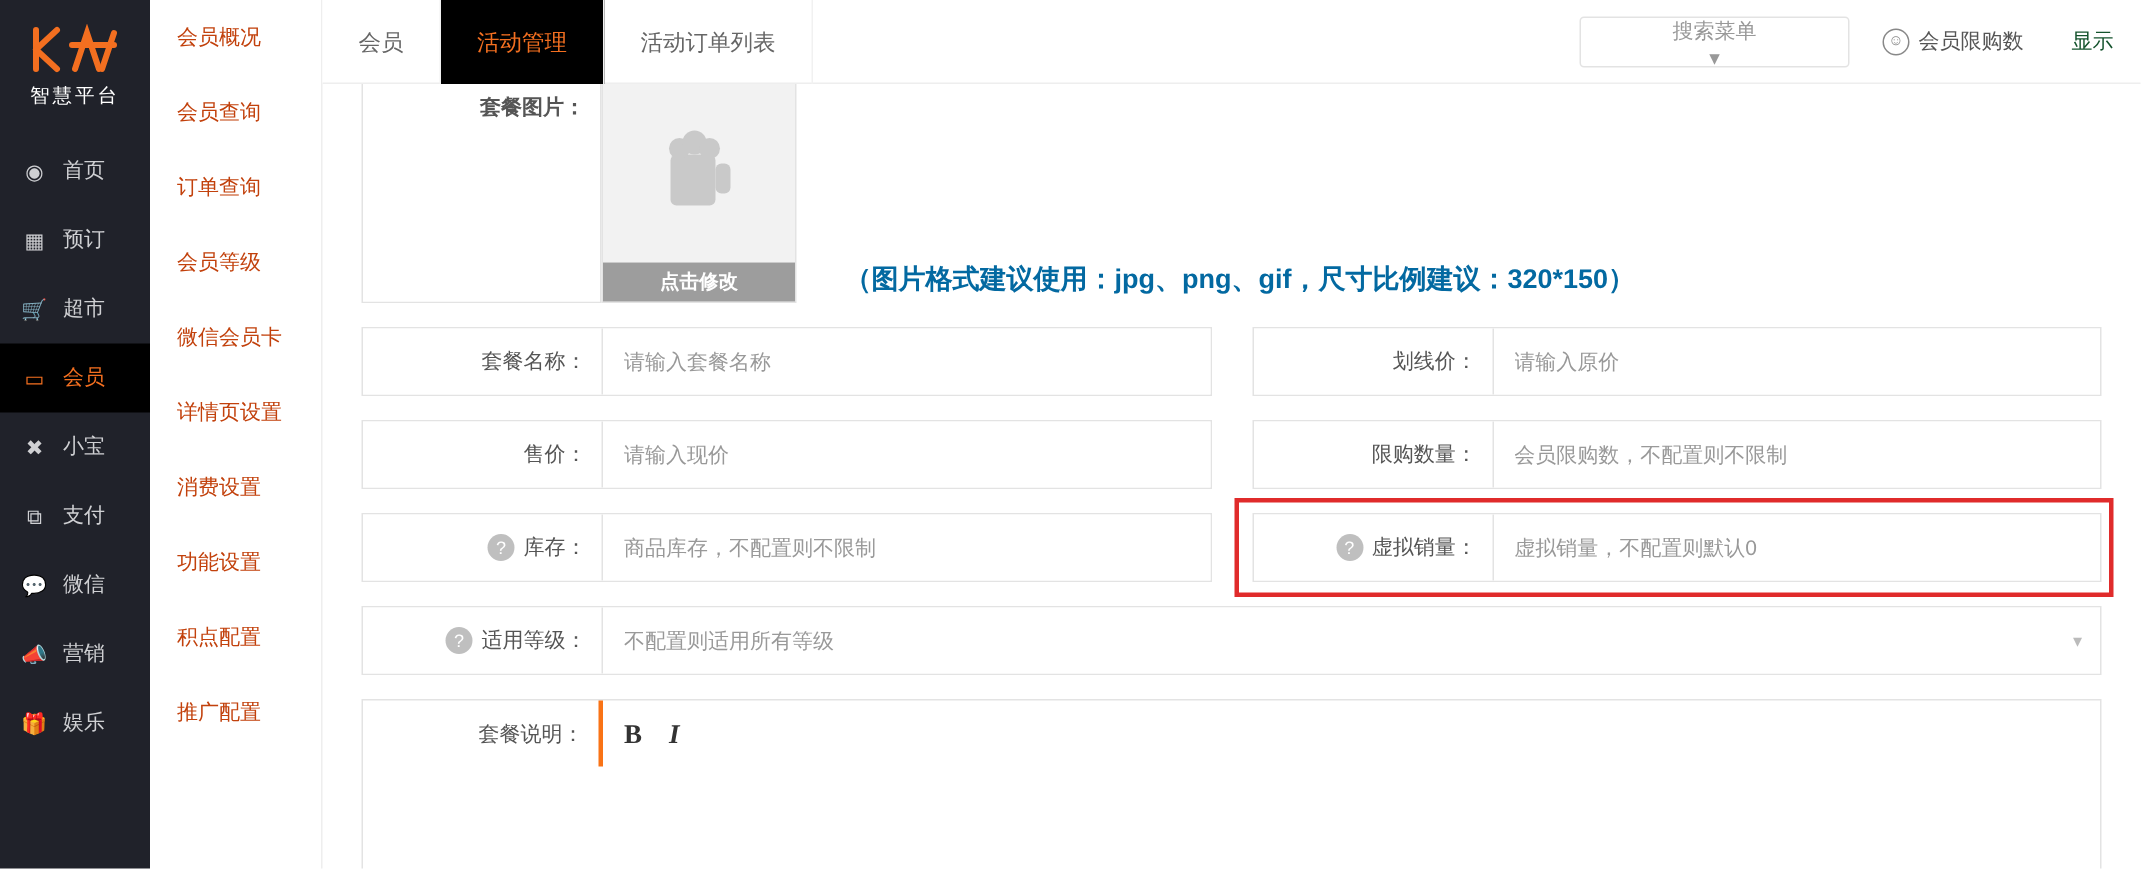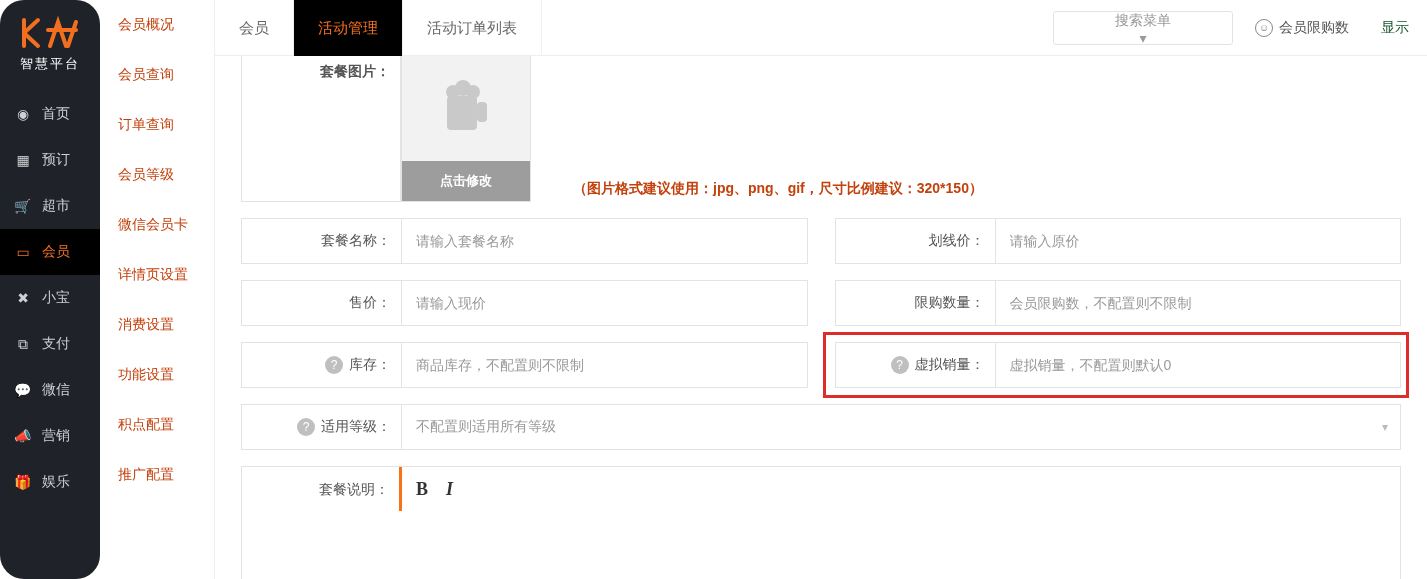--- a/index.html
+++ b/index.html
@@ -1,18 +1,18 @@
 <!DOCTYPE html>
 <html><head>
 <meta charset="utf-8">
 <style>
   * { margin:0; padding:0; box-sizing:border-box; font-family:"Microsoft YaHei","PingFang SC",sans-serif; }
   body { background:#fff; color:#333; font-size:14px; width:1427px; height:579px; overflow:hidden; }
   
-  .left-nav { position:absolute; left:0; top:0; width:100px; height:579px; background:#20222a; color:#bbb;border-radius:24px; }
+  .left-nav { position:absolute; left:0; top:0; width:100px; height:579px; background:#20222a; color:#bbb; }
   .logo-box { text-align:center; padding:16px 0 4px; }
   .logo-svg { display:inline-block; }
   .logo-sub { color:#fff; font-size:13px; letter-spacing:2px; margin-top:2px; padding-bottom:14px; }
   .ln-item { display:flex; align-items:center; gap:10px; padding:14px 14px; cursor:pointer; font-size:14px; color:#cfd0d3; }
   .ln-item.active { background:#000; }
   .ln-item.active .ln-label { color:#f36f20; }
   .ln-item.active .ln-icon { color:#f36f20; }
   .ln-icon { width:18px; display:inline-flex; justify-content:center; }
   
   .sub-nav { position:absolute; left:100px; top:0; width:115px; height:579px; background:#fff; border-right:1px solid #eee; overflow:hidden; }
@@ -32,24 +32,24 @@
   .field { display:flex; align-items:center; border:1px solid #e3e3e3; background:#fff; height:46px; }
   .field.half { flex:1 1 0; }
   .label { width:160px; background:#fff; color:#555; display:flex; align-items:center; justify-content:flex-end; padding-right:10px; gap:6px; height:44px; border-right:1px solid #e3e3e3; }
   .input { flex:1; height:44px; border:none; outline:none; padding:0 14px; font-size:14px; color:#333; }
   .input::placeholder { color:#999; }
   .full { width:852px; }
   .highlight-box { position:absolute; border:3px solid #e02b2b; pointer-events:none; }
   .img-block { display:flex; align-items:flex-end; gap:20px;font-weight:bold; }
   .img-preview { width:130px; height:152px; border:1px solid #e3e3e3; display:flex; flex-direction:column; }
   .img-ph { flex:1; background:#f2f2f2; display:flex; align-items:center; justify-content:center; color:#bdbdbd; }
-  .img-btn { height:40px; background:#9d9d9d; color:#fff; display:flex; align-items:center; justify-content:center; font-size:13px; cursor:pointer; }
-  .img-tip { color:#c2410c; margin-left:22px; align-self:flex-end; padding-bottom:4px; font-size:14px; }
+  .img-btn { height:26px; background:#9d9d9d; color:#fff; display:flex; align-items:center; justify-content:center; font-size:13px; cursor:pointer; }
+  .img-tip { color:#0369a1; margin-left:12px; align-self:flex-end; padding-bottom:4px; font-size:18px; }
   .help-icon { width:18px; height:18px; border-radius:50%; background:#bfbfbf; color:#fff; font-size:12px; display:inline-flex; align-items:center; justify-content:center; }
-  .select-field .input { color:#3b82f6;font-family:Liberation Mono, monospace; }
+  .select-field .input { color:#3b82f6; }
   .select-field { position:relative; }
   .chevron { position:absolute; right:12px; top:50%; transform:translateY(-50%); color:#bbb; font-size:12px; }
   .editor-box { border:1px solid #e3e3e3; margin-top:16px; }
   .editor-head { display:flex; }
   .editor-label { width:160px; border-right:3px solid #f97316; display:flex; justify-content:flex-end; padding:14px 10px 0; color:#555; }
   .editor-toolbar { flex:1; display:flex; align-items:center; gap:18px; padding:10px 14px; height:44px; }
   .ed-btn { font-size:18px; font-weight:bold; cursor:pointer; color:#333; font-family:serif; }
   .ed-btn.italic { font-style:italic; font-weight:bold; }
   .editor-body { height:78px; }
   svg { display:block; }

